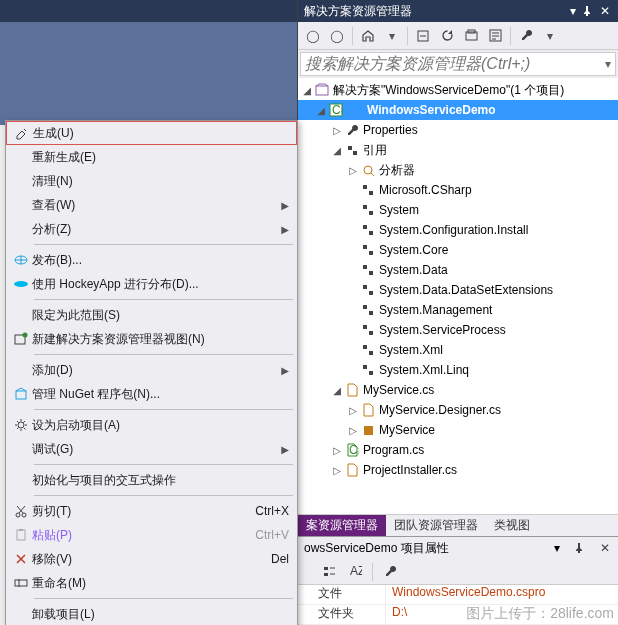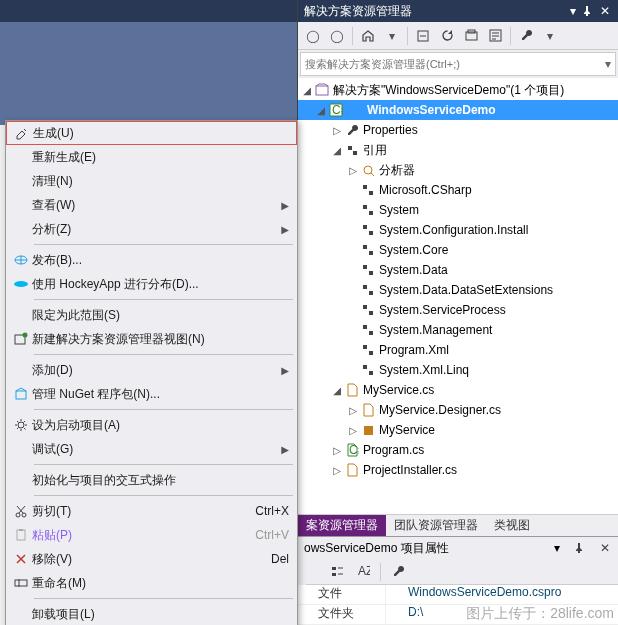--- a/index.html
+++ b/index.html
@@ -5,38 +5,38 @@
 * { margin:0; padding:0; box-sizing:border-box; font-family:"Microsoft YaHei","Segoe UI",sans-serif; font-size:12px; }
 body { width:618px; height:625px; background:#eee; position:relative; overflow:hidden; }
 .left-bg { position:absolute; left:0; top:0; width:297px; height:125px; background:#5b7199; border-top:22px solid #293955; }
 .se-panel { position:absolute; left:297px; top:0; width:321px; height:625px; background:#eeeef2; border-left:1px solid #3f3f46; display:flex; flex-direction:column;justify-content:flex-end; }
 .se-title { height:22px; background:#293955; color:#fff; display:flex; align-items:center; padding:0 6px; gap:4px; }
 .se-title .t { flex:1; } .pin,.closebtn { width:14px; height:14px; display:flex; align-items:center; justify-content:center; cursor:pointer; }
 .toolbar { height:28px; background:#eeeef2; border-bottom:1px solid #ccc; display:flex; align-items:center; padding:0 4px; gap:2px; }
 .tb-btn { width:22px; height:22px; display:flex; align-items:center; justify-content:center; color:#555; cursor:pointer; }
 .tb-sep { width:1px; height:18px; background:#ccc; margin:0 2px; }
 .search { height:24px; border:1px solid #ccc; background:#fff; margin:2px; display:flex; align-items:center; padding:0 4px; color:#999; }
-.search input { border:none; outline:none; flex:1; font-size:11px; } .search .dd { color:#666; }
+.search input { border:none; outline:none; flex:1; font-size:16px;font-style:italic; } .search .dd { color:#666; }
 .tree { flex:1; overflow:auto; background:#fff; padding:2px 0; }
 .node { display:flex; align-items:center; height:20px; white-space:nowrap; cursor:pointer; }
 .node .exp { width:14px; display:flex; justify-content:center; color:#555; font-size:10px; }
 .node .ico { width:16px; height:16px; margin-right:3px; display:flex; align-items:center; justify-content:center; }
 .node.sel { background:#3399ff; color:#fff; }
 .node.sel .lbl { font-weight:bold;margin-left:20px; }
 .tabs { height:22px; background:#eeeef2; display:flex; border-top:1px solid #ccc; }
 .tab { padding:0 8px; display:flex; align-items:center; color:#333; cursor:pointer; }
 .tab.active { background:#68217a; color:#fff; }
 .prop-panel { border-top:1px solid #999; }
 .prop-title { height:22px; background:#eeeef2; display:flex; align-items:center; padding:0 6px; gap:12px; }
 .prop-title .t { flex:1; }
-.prop-tb { height:26px; display:flex; align-items:center; padding:0 20px; gap:4px; border-bottom:1px solid #ccc; background:#eeeef2;margin-left:8px; }
+.prop-tb { height:26px; display:flex; align-items:center; padding:0 20px; gap:4px; border-bottom:1px solid #ccc; background:#eeeef2; }
 .prop-grid { background:#fff; }
 .prop-row { display:flex; height:20px; border-bottom:1px solid #eee; }
 .prop-row .k { width:88px; padding-left:20px; color:#333; border-right:1px solid #eee; }
-.prop-row .v { flex:1; padding-left:6px; color:#0c4a6e; overflow:hidden;margin-left:16px; }
+.prop-row .v { flex:1; padding-left:6px; color:#c2410c; overflow:hidden; }
 .watermark { position:absolute; right:4px; bottom:2px; font-size:14px; color:rgba(0,0,0,.35); }
 
 .ctx { position:absolute; left:5px; top:120px; width:293px; background:#eeeef2; border:1px solid #999; box-shadow:2px 2px 6px rgba(0,0,0,.3); }
 .ctx-item { display:flex; align-items:center; height:24px; padding:0 8px 0 4px; cursor:pointer; }
 .ctx-item.hl { border:1px solid #d9534f; margin:0; }
 .ctx-ico { width:22px; height:20px; display:flex; align-items:center; justify-content:center; color:#414141; }
 .ctx-lbl { flex:1; color:#1b1b1b; }
 .ctx-sc { color:#1b1b1b; margin-left:12px; }
 .ctx-sub { color:#555; font-size:10px; margin-left:4px; }
 .ctx-sep { height:1px; background:#c0c0c0; margin:3px 4px 3px 28px; }
@@ -209,39 +209,39 @@
         </span>
         <span class="lbl">System.Data.DataSetExtensions</span>
       </div>
     <div class="node" style="padding-left:62px">
         <span class="ico">
           <svg width="12" height="12">
             <rect x="1" y="1" width="4" height="4" fill="#414141"></rect>
             <rect x="7" y="7" width="4" height="4" fill="#414141"></rect>
           </svg>
         </span>
+        <span class="lbl">System.Management</span>
+      </div>
+    <div class="node" style="padding-left:62px">
+        <span class="ico">
+          <svg width="12" height="12">
+            <rect x="1" y="1" width="4" height="4" fill="#414141"></rect>
+            <rect x="7" y="7" width="4" height="4" fill="#414141"></rect>
+          </svg>
+        </span>
         <span class="lbl">System.ServiceProcess</span>
       </div>
     <div class="node" style="padding-left:62px">
         <span class="ico">
           <svg width="12" height="12">
             <rect x="1" y="1" width="4" height="4" fill="#414141"></rect>
             <rect x="7" y="7" width="4" height="4" fill="#414141"></rect>
           </svg>
         </span>
-        <span class="lbl">System.Management</span>
-      </div>
-    <div class="node" style="padding-left:62px">
-        <span class="ico">
-          <svg width="12" height="12">
-            <rect x="1" y="1" width="4" height="4" fill="#414141"></rect>
-            <rect x="7" y="7" width="4" height="4" fill="#414141"></rect>
-          </svg>
-        </span>
-        <span class="lbl">Program.Xml</span>
+        <span class="lbl">System.Xml</span>
       </div>
     <div class="node" style="padding-left:62px">
         <span class="ico">
           <svg width="12" height="12">
             <rect x="1" y="1" width="4" height="4" fill="#414141"></rect>
             <rect x="7" y="7" width="4" height="4" fill="#414141"></rect>
           </svg>
         </span>
         <span class="lbl">System.Xml.Linq</span>
       </div>

